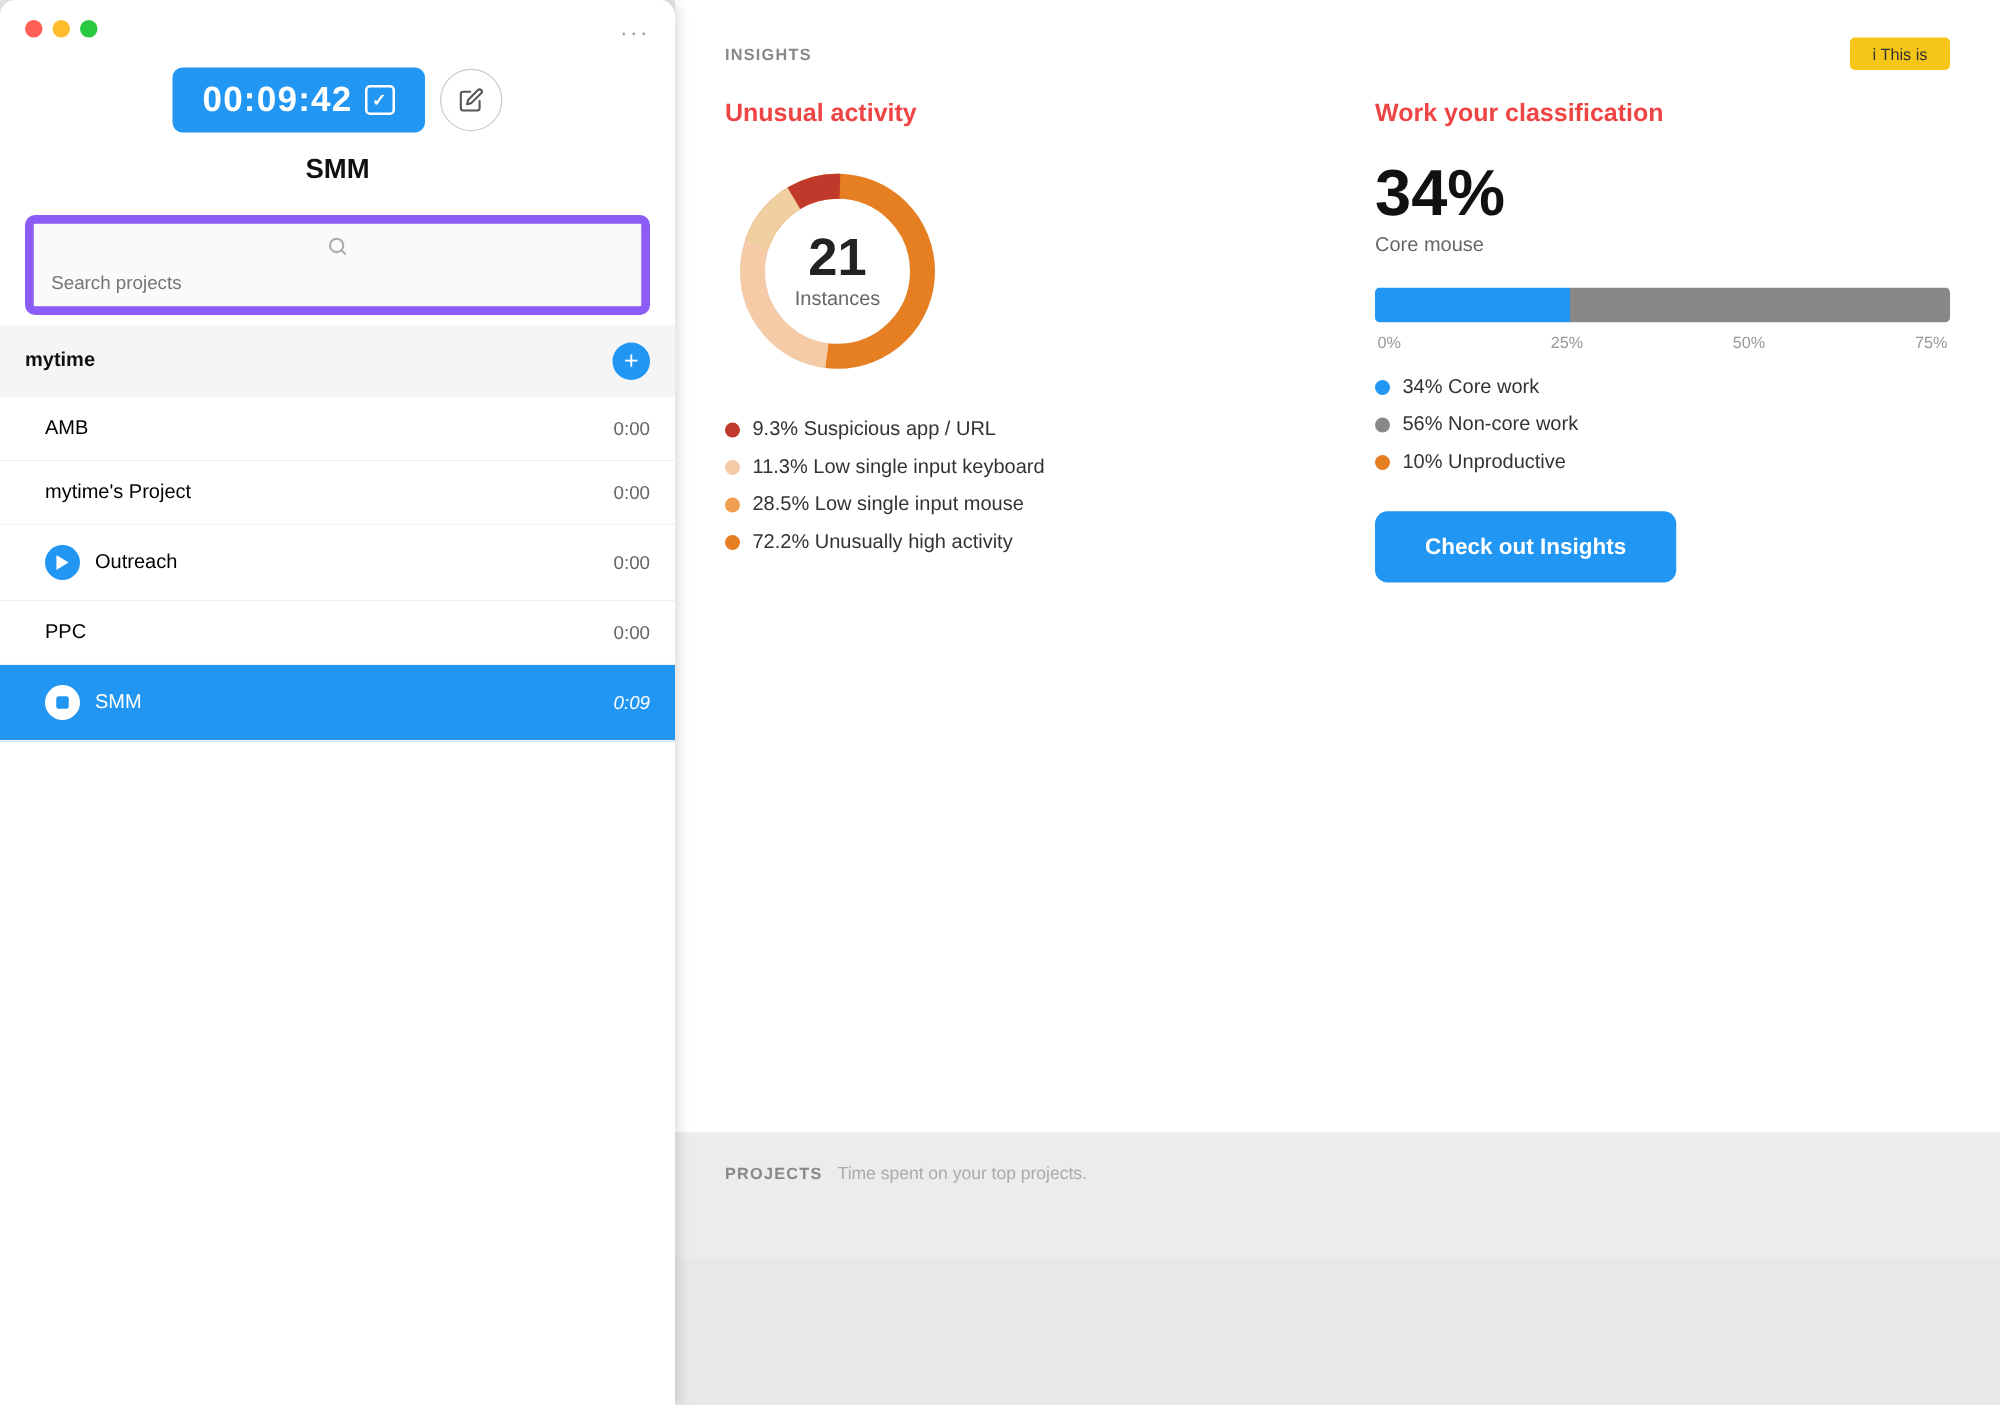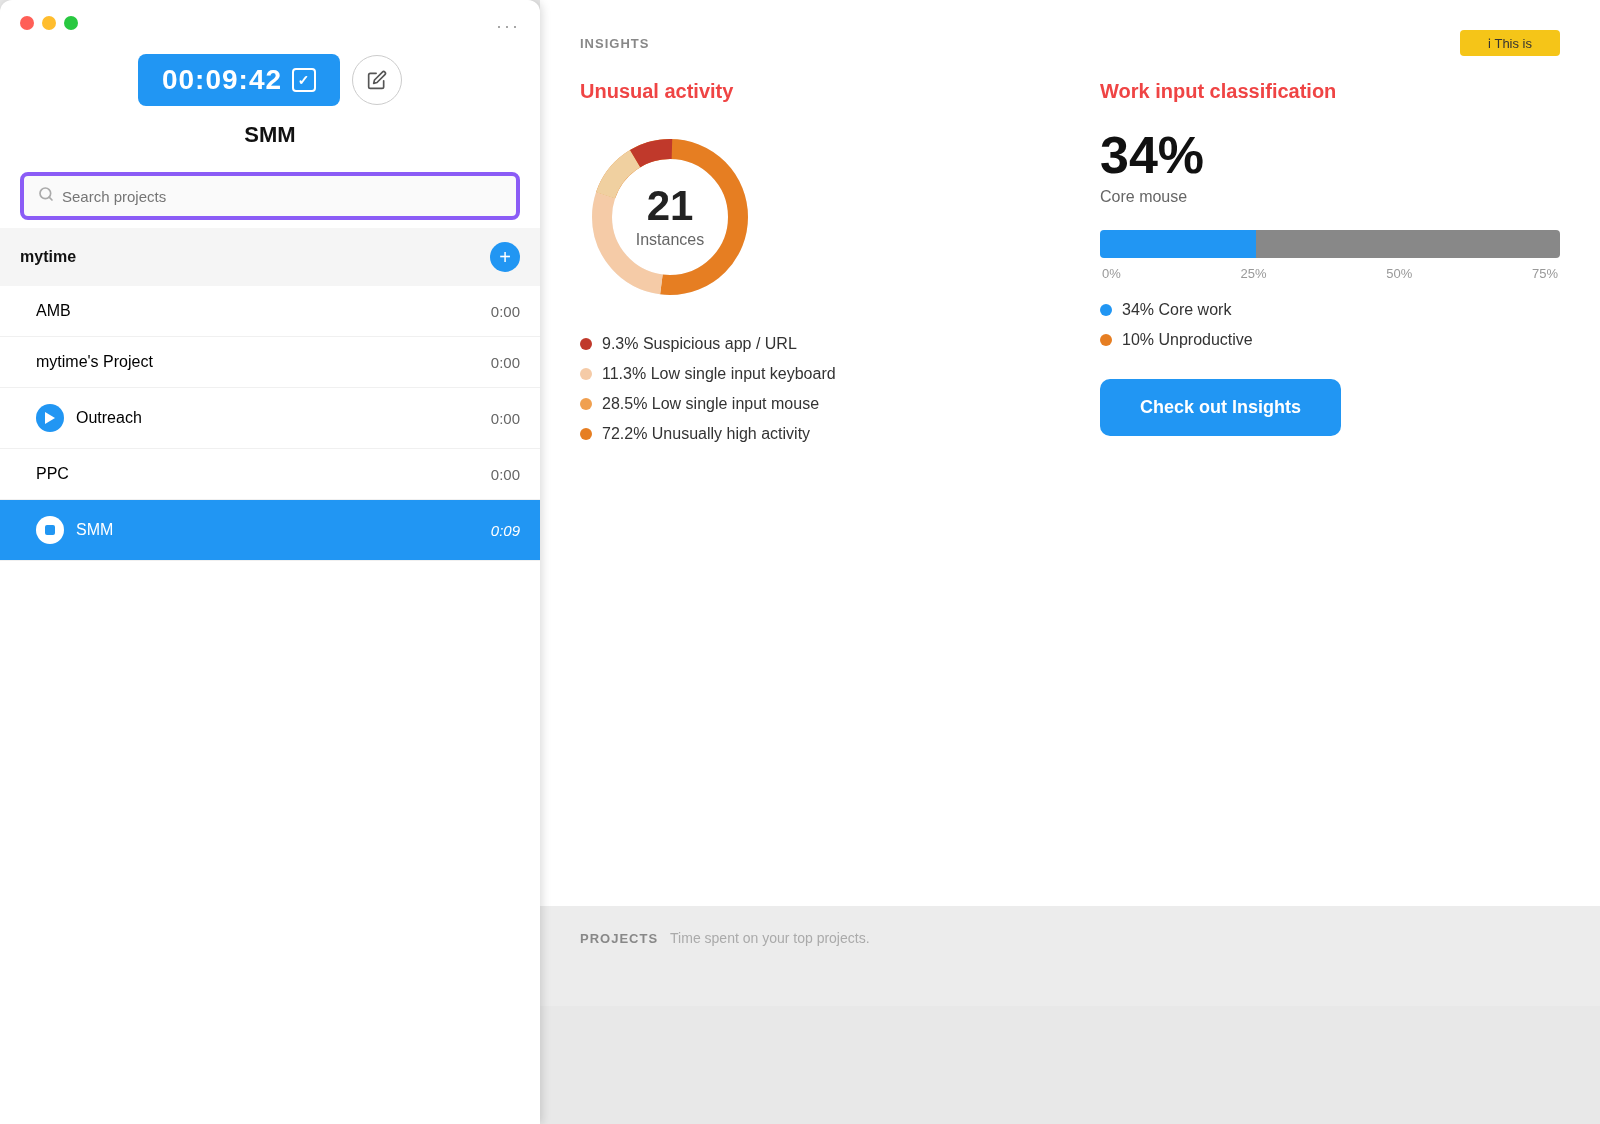--- a/index.html
+++ b/index.html
@@ -152,25 +152,26 @@
       justify-content: space-between;
       padding: 6px 0 0;
       color: #aaa;
       font-size: 13px;
     }
 
     .search-bar {
       margin: 8px 20px 0;
       display: flex;
       align-items: center;
-      border: 4px solid #8b5cf6;
+      border: 7px solid #8b5cf6;
       border-radius: 8px;
       padding: 10px 14px;
       gap: 8px;
       background: #fafafa;
+      flex-direction: column;
     }
 
     .search-icon-wrap {
       color: #aaa;
       font-size: 16px;
     }
 
     .search-input {
       border: none;
       background: transparent;
@@ -300,21 +301,21 @@
       font-weight: 600;
       color: #888;
       letter-spacing: 1px;
       text-transform: uppercase;
     }
 
     .info-badge {
       background: #f5c518;
       color: #333;
       font-size: 13px;
-      padding: 4px 28px;
+      padding: 4px 18px;
       border-radius: 4px;
       display: flex;
       align-items: center;
       gap: 4px;
     }
 
     .insights-content {
       display: flex;
       gap: 60px;
       align-items: flex-start;
@@ -620,21 +621,21 @@
             <span>28.5% Low single input mouse</span>
           </li>
           <li class="legend-item">
             <div class="legend-dot" style="background:#e67e22"></div>
             <span>72.2% Unusually high activity</span>
           </li>
         </ul>
       </div>
 
       <div class="work-classification">
-        <div class="section-title">Work input classification</div>
+        <div class="section-title">Work your classification</div>
 
         <div class="big-percent">34%</div>
         <div class="core-work-label">Core mouse</div>
 
         <div class="progress-bar-container">
           <div class="progress-segment-blue" style="width:34%"></div>
           <div class="progress-segment-gray"></div>
         </div>
 
         <div class="progress-ticks">
@@ -643,20 +644,24 @@
           <span>50%</span>
           <span>75%</span>
         </div>
 
         <ul class="work-legend">
           <li class="legend-item">
             <div class="legend-dot" style="background:#2196F3"></div>
             <span>34% Core work</span>
           </li>
           <li class="legend-item">
+            <div class="legend-dot" style="background:#888"></div>
+            <span>56% Non-core work</span>
+          </li>
+          <li class="legend-item">
             <div class="legend-dot" style="background:#e67e22"></div>
             <span>10% Unproductive</span>
           </li>
         </ul>
 
         <button class="check-out-btn">Check out Insights</button>
       </div>
     </div>
   </div>
 

